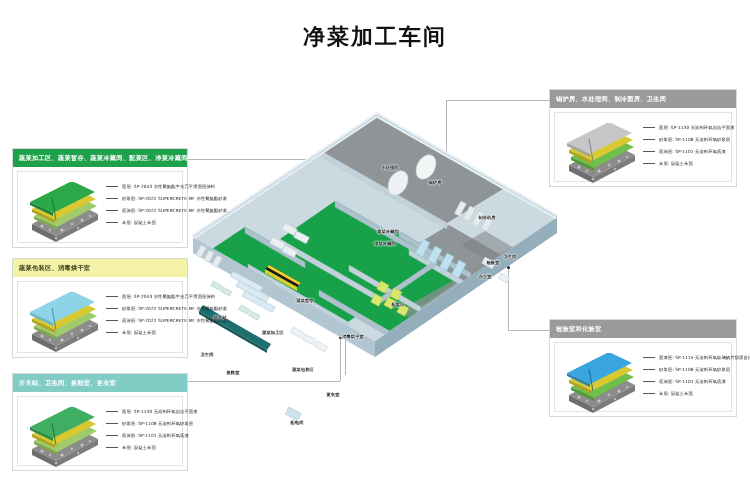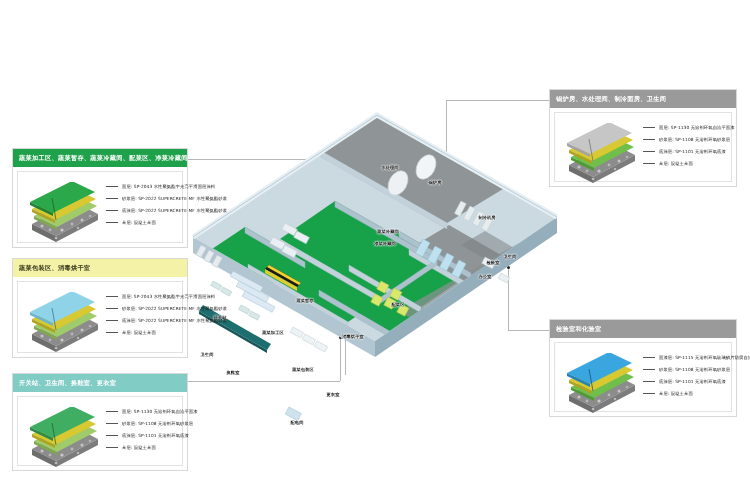--- a/index.html
+++ b/index.html
@@ -63,20 +63,21 @@
     white-space:nowrap;transform:translate(-50%,-50%);
     text-shadow:0 0 2px #fff,0 0 2px #fff,0 0 2px #fff;
     letter-spacing:.1px;line-height:1.25;text-align:center;
   }
 </style>
 </head>
 <body>
 
 <div id="stage">
 
+  <div class="page-title">净菜加工车间</div>
 
   <div class="lead lead-h" style="left:188px;top:159px;width:175px;"></div>
   <div class="lead lead-v" style="left:362px;top:159px;height:57px;"></div>
   <div class="dot" style="left:361px;top:214px;"></div>
 
   <div class="lead lead-h" style="left:188px;top:381px;width:152px;"></div>
   <div class="lead lead-v" style="left:340px;top:338px;height:43px;"></div>
   <div class="dot" style="left:339px;top:336px;"></div>
 
   <div class="lead lead-h" style="left:446px;top:100px;width:104px;"></div>

